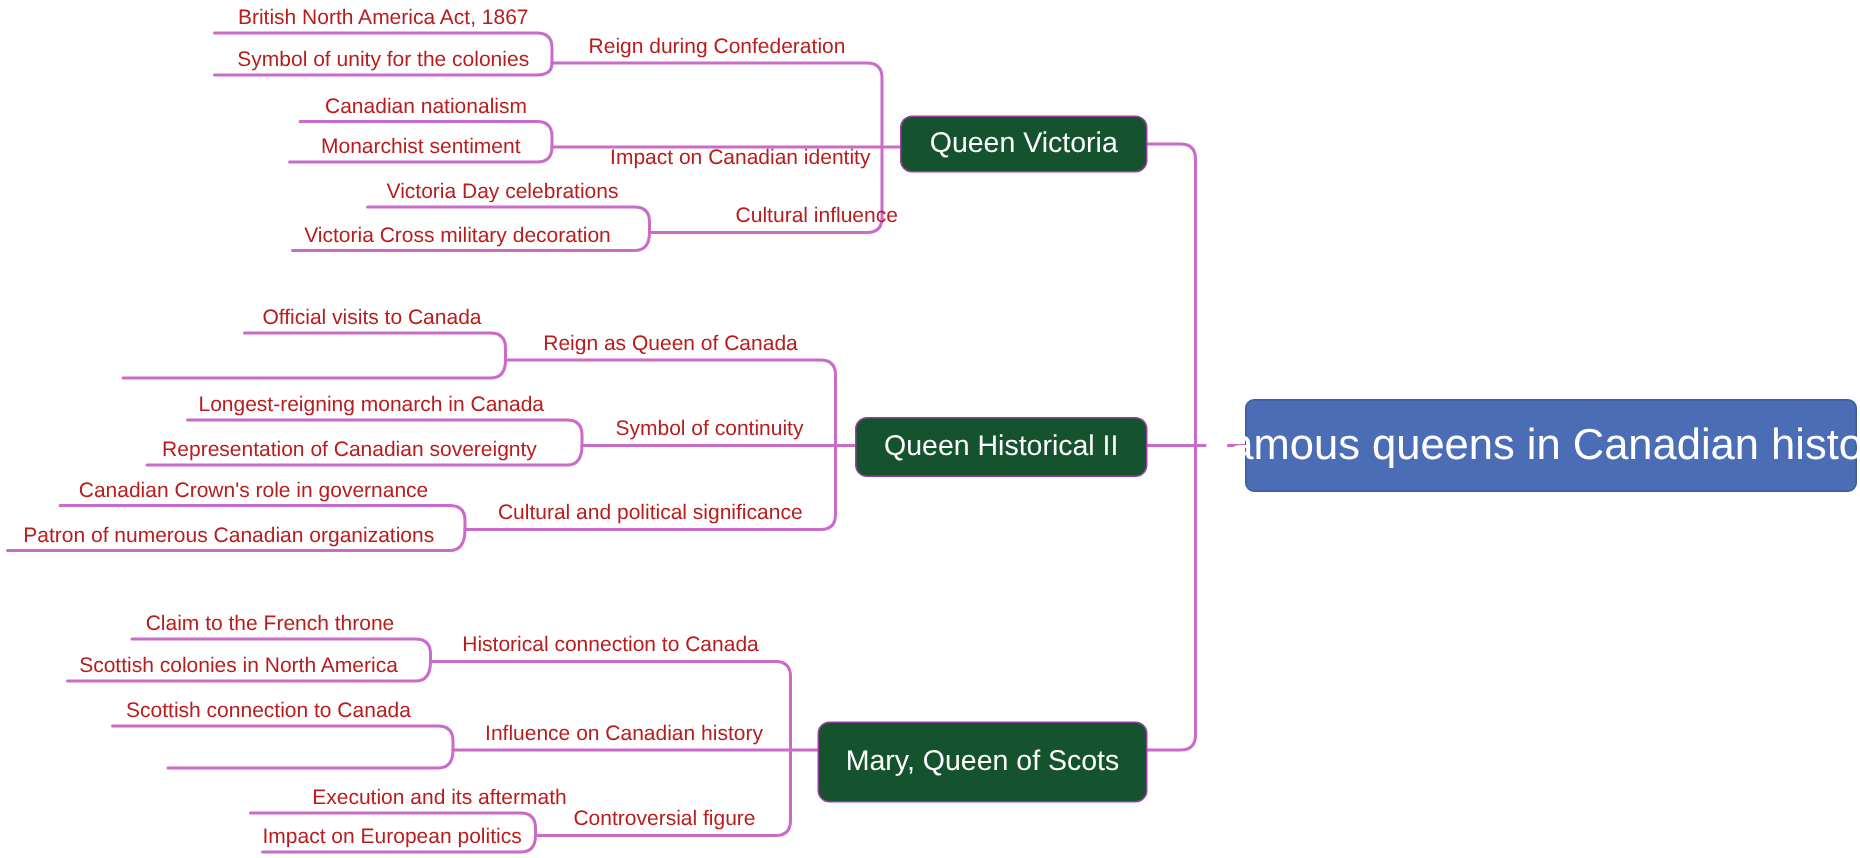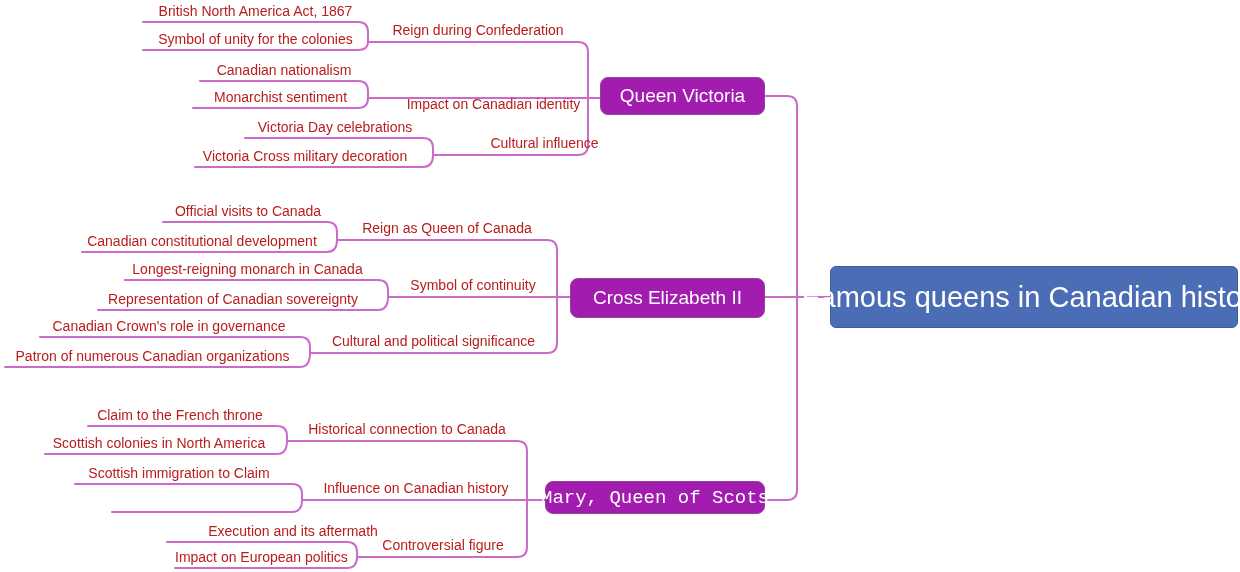--- a/index.html
+++ b/index.html
@@ -27,21 +27,21 @@
     height: 19px;
     line-height: 19px;
     font-size: 14px;
     color: #b91c1c;
     text-align: center;
     white-space: nowrap;
     cursor: default;
   }
   .branch-box {
     position: absolute;
-    background: #a21caf;
+    background: #14532d;
     border: 1px solid #9640a0;
     border-radius: 8px;
     color: #ffffff;
     display: flex;
     align-items: center;
     justify-content: center;
     font-size: 19px;
     white-space: nowrap;
     box-sizing: border-box;
     cursor: default;
@@ -104,45 +104,44 @@
       <path d="M75,484 H292 Q302,484 302,494 V500"></path>
       <path d="M112,512 H292 Q302,512 302,500"></path>
       <path d="M167,542 H347 Q357,542 357,552 V557"></path>
       <path d="M175,568 H347 Q357,568 357,557"></path>
     </g>
   </svg>
 
   <div class="root-box">Famous queens in Canadian history</div>
 
   <div class="branch-box" style="left:600px; top:77px; width:165px; height:38px;">Queen Victoria</div>
-  <div class="branch-box" style="left:570px; top:278px; width:195px; height:40px;">Cross Elizabeth II</div>
-  <div class="branch-box" style="left:545px; top:481px; width:220px; height:33px;font-family:Liberation Mono, monospace;">Mary, Queen of Scots</div>
+  <div class="branch-box" style="left:570px; top:278px; width:195px; height:40px;">Queen Historical II</div>
+  <div class="branch-box" style="left:545px; top:481px; width:220px; height:54px;">Mary, Queen of Scots</div>
 
   <div class="label" style="left:368px; top:21px;  width:220px;">Reign during Confederation</div>
   <div class="label" style="left:368px; top:95px;  width:251px;">Impact on Canadian identity</div>
   <div class="label" style="left:433px; top:134px; width:155px;margin-left:34px;">Cultural influence</div>
   <div class="label" style="left:143px; top:2px;   width:225px;">British North America Act, 1867</div>
   <div class="label" style="left:143px; top:30px;  width:225px;">Symbol of unity for the colonies</div>
   <div class="label" style="left:200px; top:61px;  width:168px;">Canadian nationalism</div>
   <div class="label" style="left:193px; top:88px;  width:175px;">Monarchist sentiment</div>
   <div class="label" style="left:245px; top:118px; width:180px;">Victoria Day celebrations</div>
   <div class="label" style="left:195px; top:147px; width:220px;">Victoria Cross military decoration</div>
 
   <div class="label" style="left:337px; top:219px; width:220px;">Reign as Queen of Canada</div>
   <div class="label" style="left:388px; top:276px; width:170px;">Symbol of continuity</div>
   <div class="label" style="left:310px; top:332px; width:247px;">Cultural and political significance</div>
   <div class="label" style="left:163px; top:202px; width:170px;">Official visits to Canada</div>
-  <div class="label" style="left:82px;  top:232px; width:240px;">Canadian constitutional development</div>
   <div class="label" style="left:125px; top:260px; width:245px;">Longest-reigning monarch in Canada</div>
   <div class="label" style="left:98px;  top:290px; width:270px;">Representation of Canadian sovereignty</div>
   <div class="label" style="left:40px;  top:317px; width:258px;">Canadian Crown's role in governance</div>
   <div class="label" style="left:5px;   top:347px; width:295px;">Patron of numerous Canadian organizations</div>
 
   <div class="label" style="left:287px; top:420px; width:240px;">Historical connection to Canada</div>
   <div class="label" style="left:302px; top:479px; width:228px;">Influence on Canadian history</div>
   <div class="label" style="left:357px; top:536px; width:172px;">Controversial figure</div>
   <div class="label" style="left:88px;  top:406px; width:184px;">Claim to the French throne</div>
   <div class="label" style="left:45px;  top:434px; width:228px;">Scottish colonies in North America</div>
-  <div class="label" style="left:75px;  top:464px; width:208px;">Scottish immigration to Claim</div>
+  <div class="label" style="left:75px;  top:464px; width:208px;">Scottish connection to Canada</div>
   <div class="label" style="left:167px; top:522px; width:182px;margin-left:35px;">Execution and its aftermath</div>
   <div class="label" style="left:175px; top:548px; width:172px;">Impact on European politics</div>
 
 </div>
 
 </body></html>

